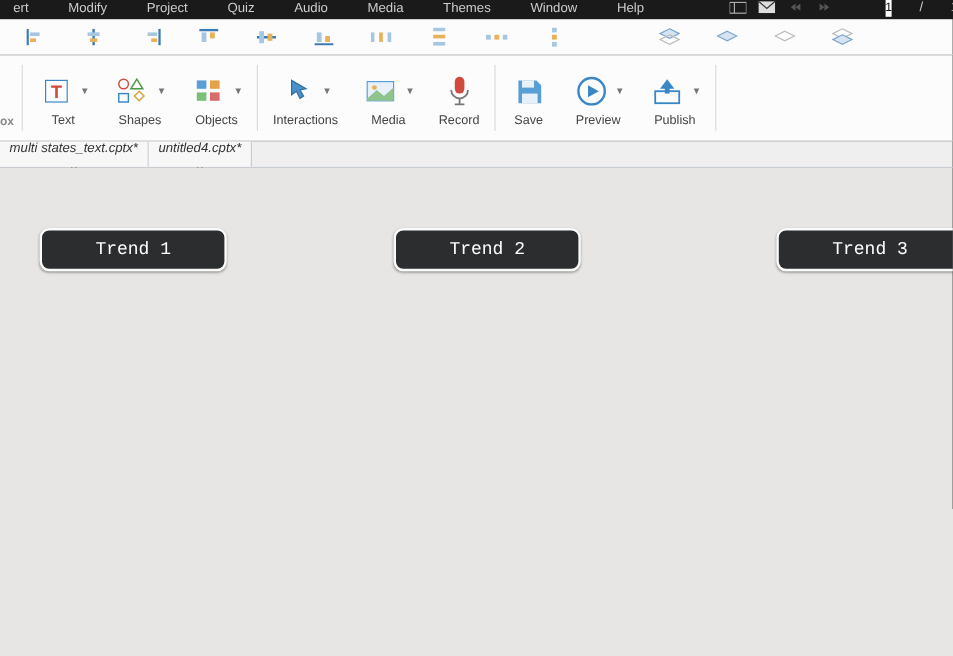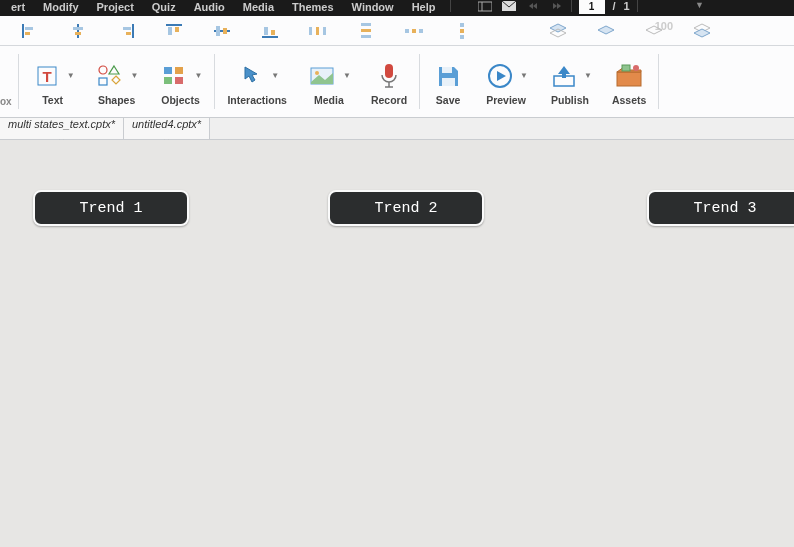--- a/index.html
+++ b/index.html
@@ -6,22 +6,21 @@
   html, body { width: 794px; height: 547px; font-family: Arial, sans-serif; overflow: hidden; background: #1a1a1a; }
   
   .menubar {
     background: #1a1a1a;
     color: #ccc;
     height: 16px;
     display: flex;
     align-items: flex-start;
     font-size: 11px;
     padding: 0 4px;
-    gap: 4px;
-    font-weight: bold;
+    gap: 19px;
   }
   .menubar .menu-item { padding: 1px 7px; cursor: pointer; }
   .menubar .menu-icons { display: flex; gap: 10px; margin-left: 20px; align-items: center; }
   .menubar .menu-icon { width: 14px; height: 12px; display: inline-flex; align-items: center; justify-content: center; }
   .menubar .sep { width: 1px; height: 12px; background: #444; margin: 0 3px; }
   .menubar .page-input {
     width: 26px; height: 14px; background: #fcfcfc; color: #111; text-align: center; font-size: 10px;
     line-height: 14px;
   }
   .menubar .page-sep { padding: 0 4px; }
@@ -50,21 +49,21 @@
   }
   .ribbon-group {
     display: flex; flex-direction: column; align-items: center; justify-content: center;
     padding: 6px 10px 4px 10px;
     gap: 2px;
   }
   .ribbon-sep { width: 1px; background: #d8dbdf; margin: 8px 2px; }
   .ribbon-box { display: flex; align-items: center; gap: 2px; }
   .ribbon-icon { width: 32px; height: 32px; display: flex; align-items: center; justify-content: center; }
   .drop-arr { color: #777; font-size: 8px; margin-left: 2px; }
-  .ribbon-label { font-size: 10.5px; color: #444; font-weight: bold; }
+  .ribbon-label { font-size: 10.5px; color: #444; }
   .ox-label { font-size: 10px; color: #888; padding-bottom: 6px; align-self: flex-end; }
 
   .tabbar {
     background: #efefef;
     border-bottom: 1px solid #c9ccd0;
     display: flex;
     height: 22px;
     align-items: stretch;
     font-size: 11px;
   }
@@ -379,33 +378,20 @@
           <rect x="4" y="14" width="20" height="10" fill="none" stroke="#3a87c8" stroke-width="1.5"></rect>
           <polygon points="14,4 20,12 8,12" fill="#3a87c8"></polygon>
           <rect x="12" y="10" width="4" height="6" fill="#3a87c8"></rect>
         </svg>
       </span>
       <span class="drop-arr">▼</span>
     </div>
     <span class="ribbon-label">Publish</span>
   </div>
 
-  <div class="ribbon-group">
-    <div class="ribbon-box">
-      <span class="ribbon-icon">
-        <svg width="30" height="28">
-          <rect x="3" y="10" width="24" height="14" fill="#e28a4a" stroke="#b56a2f"></rect>
-          <path d="M3 10 L10 5 L15 8 L27 8 L27 10 Z" fill="#e28a4a" stroke="#b56a2f"></path>
-          <rect x="8" y="3" width="8" height="6" fill="#8fc48f" stroke="#5a9a5a"></rect>
-          <circle cx="22" cy="6" r="3" fill="#d86b6b"></circle>
-        </svg>
-      </span>
-    </div>
-    <span class="ribbon-label">Assets</span>
-  </div>
 
   <div class="ribbon-sep"></div>
 
 </div>
 
 <div class="tabbar">
   <div class="doc-tab">
     <span>multi states_text.cptx*</span>
     <span class="close">×</span>
   </div>

